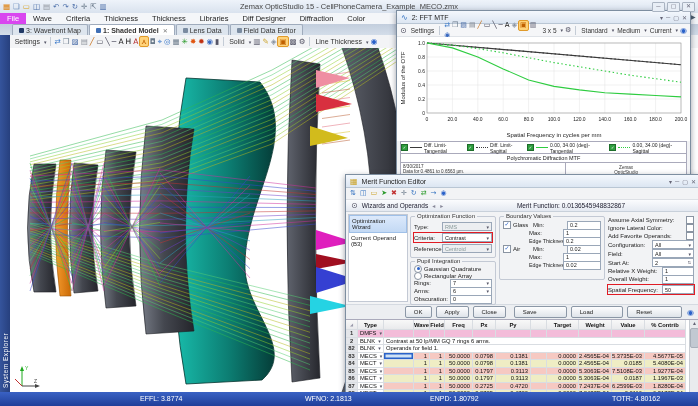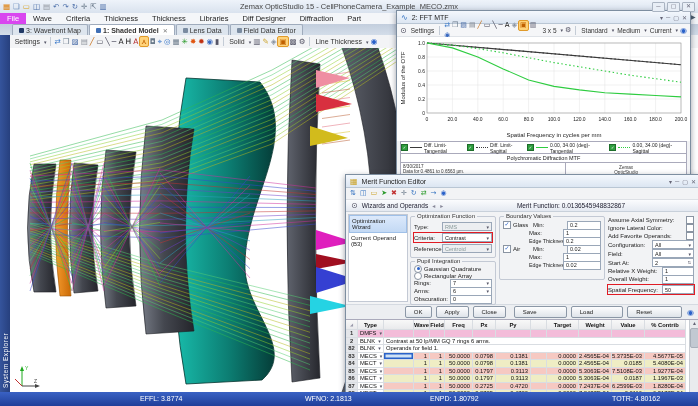--- a/index.html
+++ b/index.html
@@ -145,21 +145,21 @@
 
 <div id="menubar" class="abs">
     <div class="menu-item file">File</div>
     <div class="menu-item">Wave</div>
     <div class="menu-item">Criteria</div>
     <div class="menu-item">Thickness</div>
     <div class="menu-item">Thickness</div>
     <div class="menu-item">Libraries</div>
     <div class="menu-item">Diff Designer</div>
     <div class="menu-item">Diffraction</div>
-    <div class="menu-item">Part</div>
+    <div class="menu-item">Color</div>
   </div>
 
 <div id="tabbar" class="abs">
     <div class="tab">
       <span class="tab-ico" style="background: rgb(34, 58, 102);"></span>
       <span>3: Wavefront Map</span>
     </div>
     <div class="tab active">
       <span class="tab-ico" style="background: rgb(63, 111, 181);"></span>
       <span>1: Shaded Model</span>

